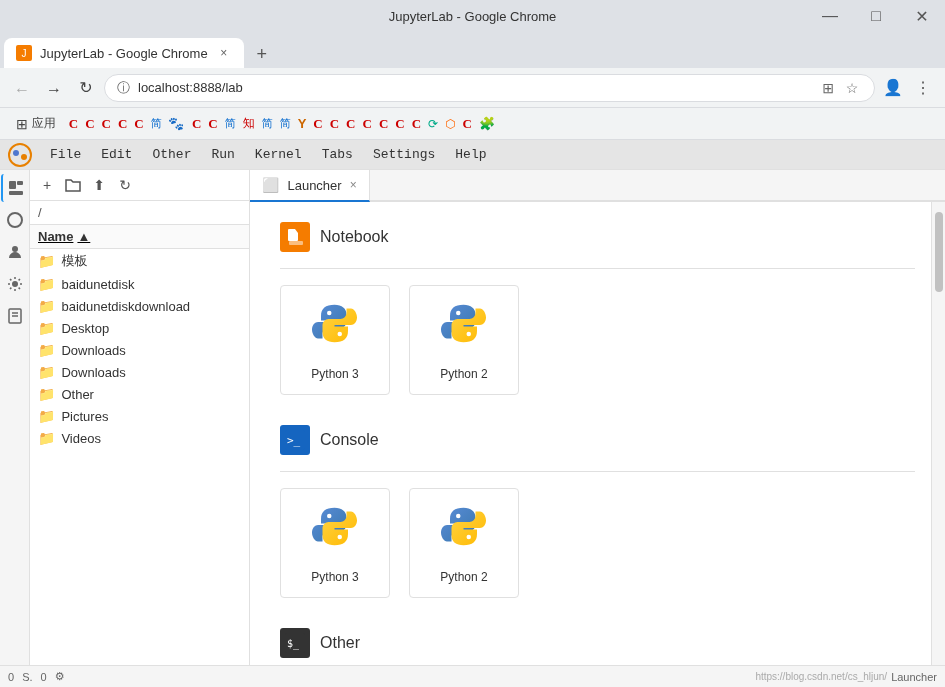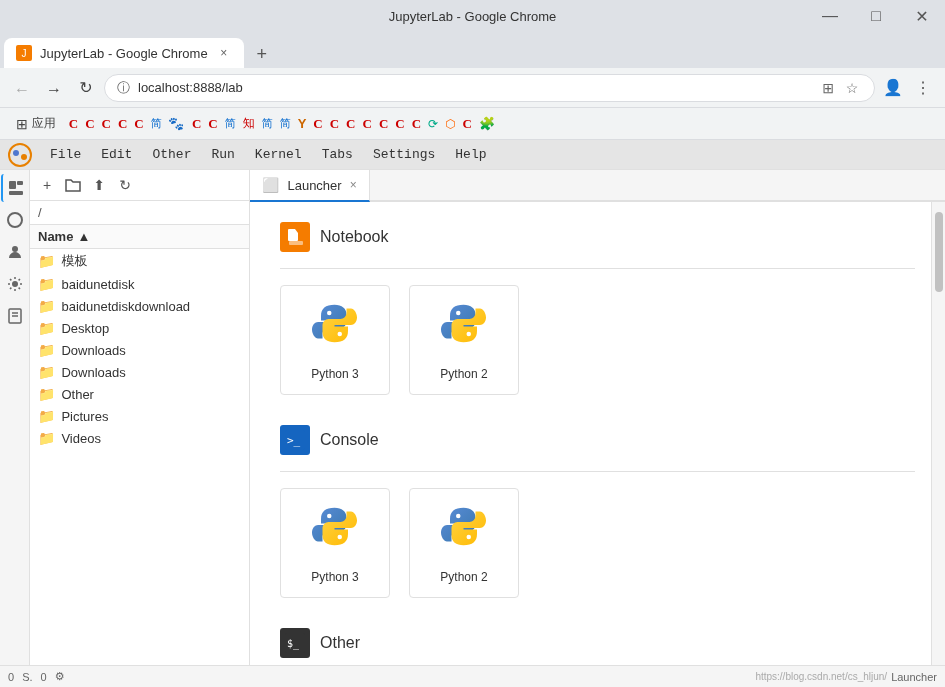--- a/index.html
+++ b/index.html
@@ -49,21 +49,21 @@
     
     .sidebar-icons { width: 30px; background: #f5f5f5; border-right: 1px solid #e0e0e0; display: flex; flex-direction: column; align-items: center; padding-top: 4px; gap: 4px; }
     .side-icon { width: 28px; height: 28px; display: flex; align-items: center; justify-content: center; cursor: pointer; border-radius: 3px; color: #555; font-size: 16px; }
     .side-icon.active { color: #2196f3; border-left: 2px solid #2196f3; }
 
     
     .file-panel { width: 220px; background: white; border-right: 1px solid #e0e0e0; display: flex; flex-direction: column; overflow: hidden; }
     .file-panel-toolbar { display: flex; align-items: center; padding: 4px 6px; gap: 4px; border-bottom: 1px solid #e0e0e0; }
     .fp-btn { width: 22px; height: 22px; display: flex; align-items: center; justify-content: center; cursor: pointer; border-radius: 3px; color: #555; font-size: 14px; }
     .fp-path { padding: 4px 8px; font-size: 13px; color: #555; border-bottom: 1px solid #e0e0e0; }
-    .file-list-header { display: flex; align-items: center; padding: 4px 8px; border-bottom: 1px solid #e0e0e0; background: #fafafa; }
+    .file-list-header { display: flex; align-items: center; padding: 4px 8px; border-bottom: 1px solid #e0e0e0; background: #fafafa; text-decoration: underline; }
     .col-name { font-size: 13px; font-weight: 600; color: #333; flex: 1; display: flex; align-items: center; gap: 4px; cursor: pointer; }
     .file-list { flex: 1; overflow-y: auto; }
     .file-item { display: flex; align-items: center; padding: 3px 8px; cursor: pointer; gap: 6px; }
     .folder-icon { color: #7c7c7c; font-size: 14px; }
     .file-name { font-size: 13px; color: #333; text-align: center; }
 
     
     .tab-content-area { flex: 1; display: flex; flex-direction: column; overflow: hidden; }
     .content-tabs { display: flex; align-items: center; background: #f5f5f5; border-bottom: 2px solid #e0e0e0; height: 32px; }
     .content-tab { display: flex; align-items: center; padding: 0 12px; height: 32px; gap: 8px; cursor: pointer; border-right: 1px solid #e0e0e0; font-size: 13px; background: white; border-bottom: 2px solid transparent; margin-bottom: -2px; }

